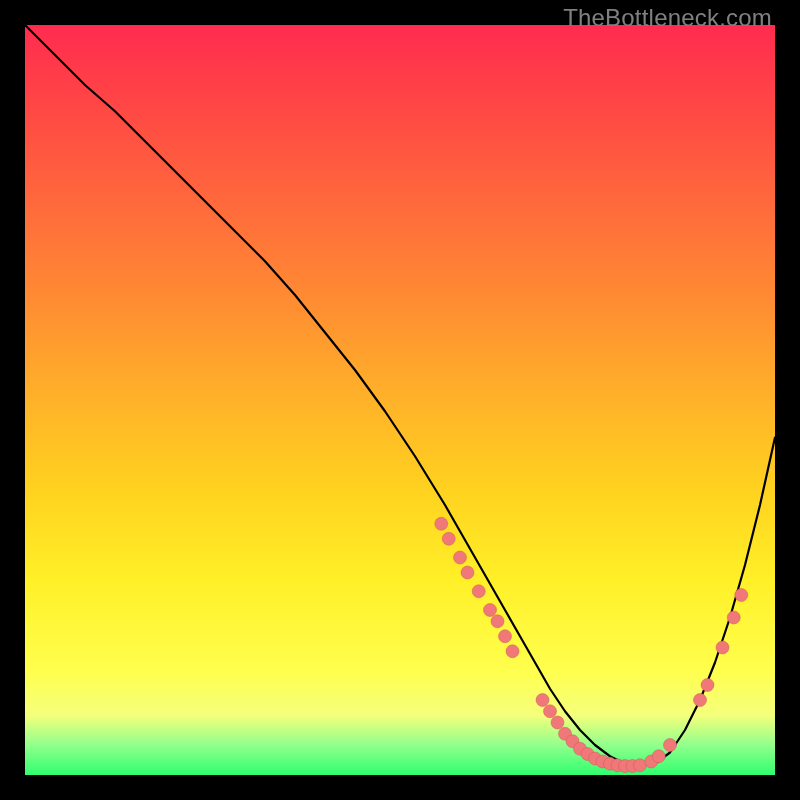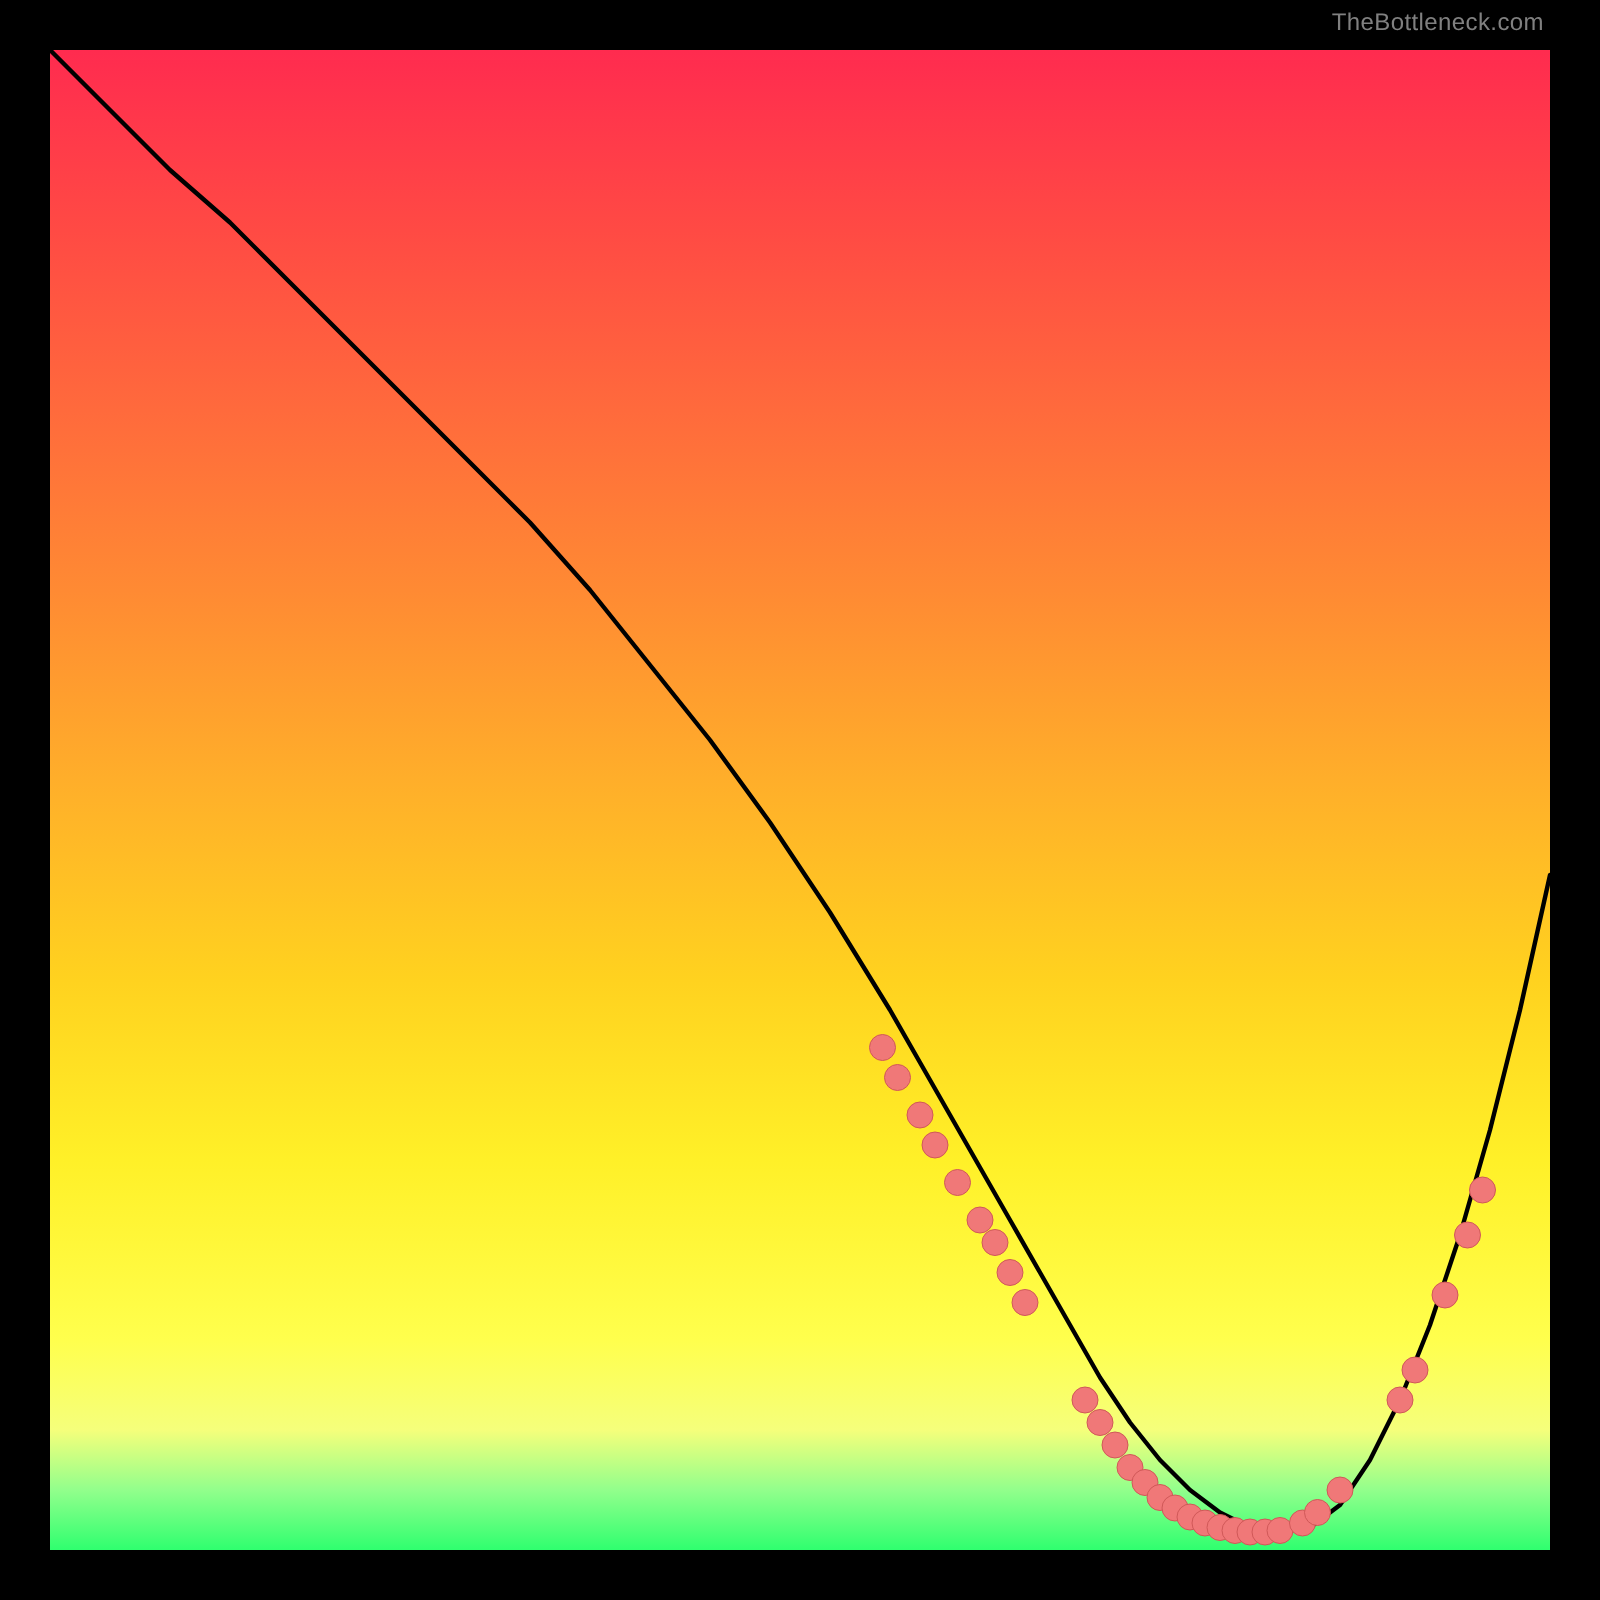--- a/index.html
+++ b/index.html
@@ -54,21 +54,21 @@
   .dot {
     fill: #f07878;
     stroke: #d05858;
     stroke-width: 0.5;
   }
   .watermark {
     position: absolute;
     right: 28px;
     top: 4px;
     color: #808080;
-    font-size: 12px;
+    font-size: 24px;
     font-weight: normal;
     letter-spacing: 0.2px;
   }
 </style>
 </head>
 <body>
 
 <div class="frame">
 
   <div class="plot-box">

